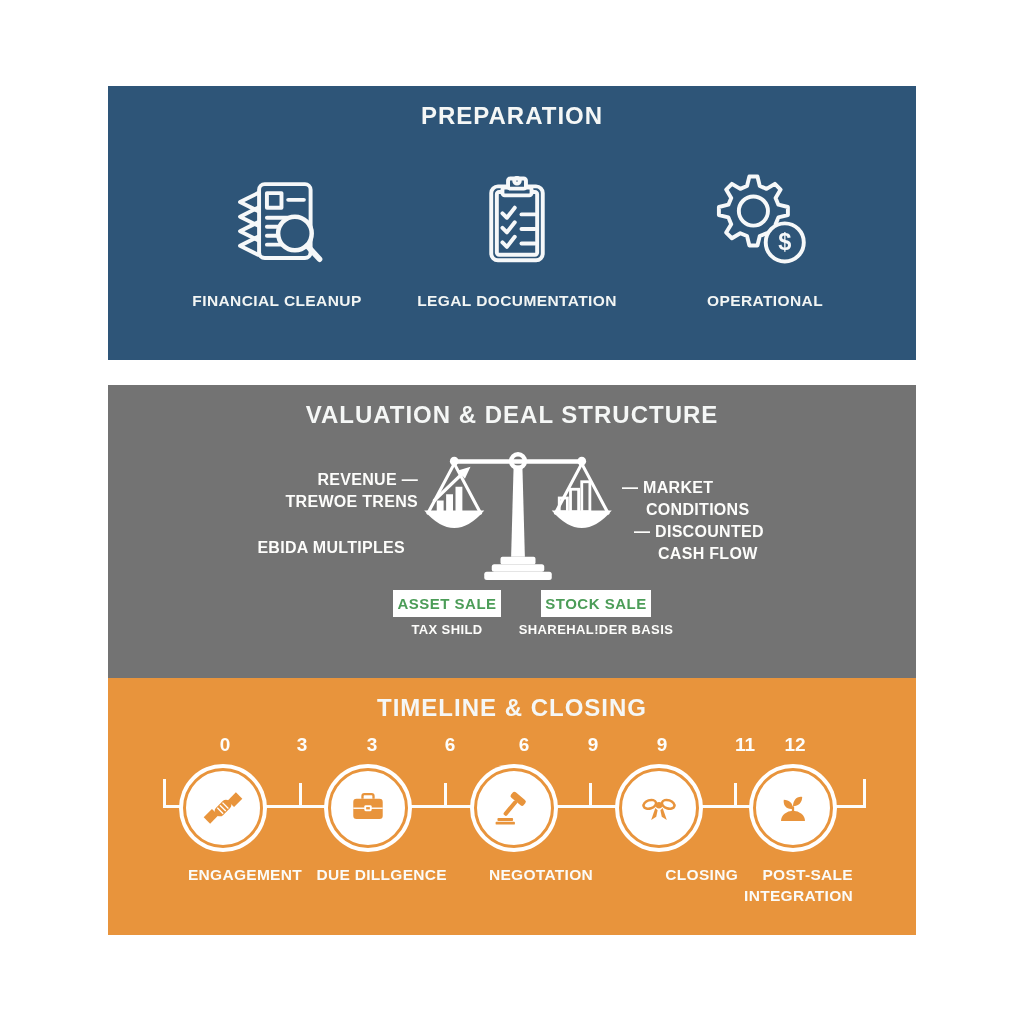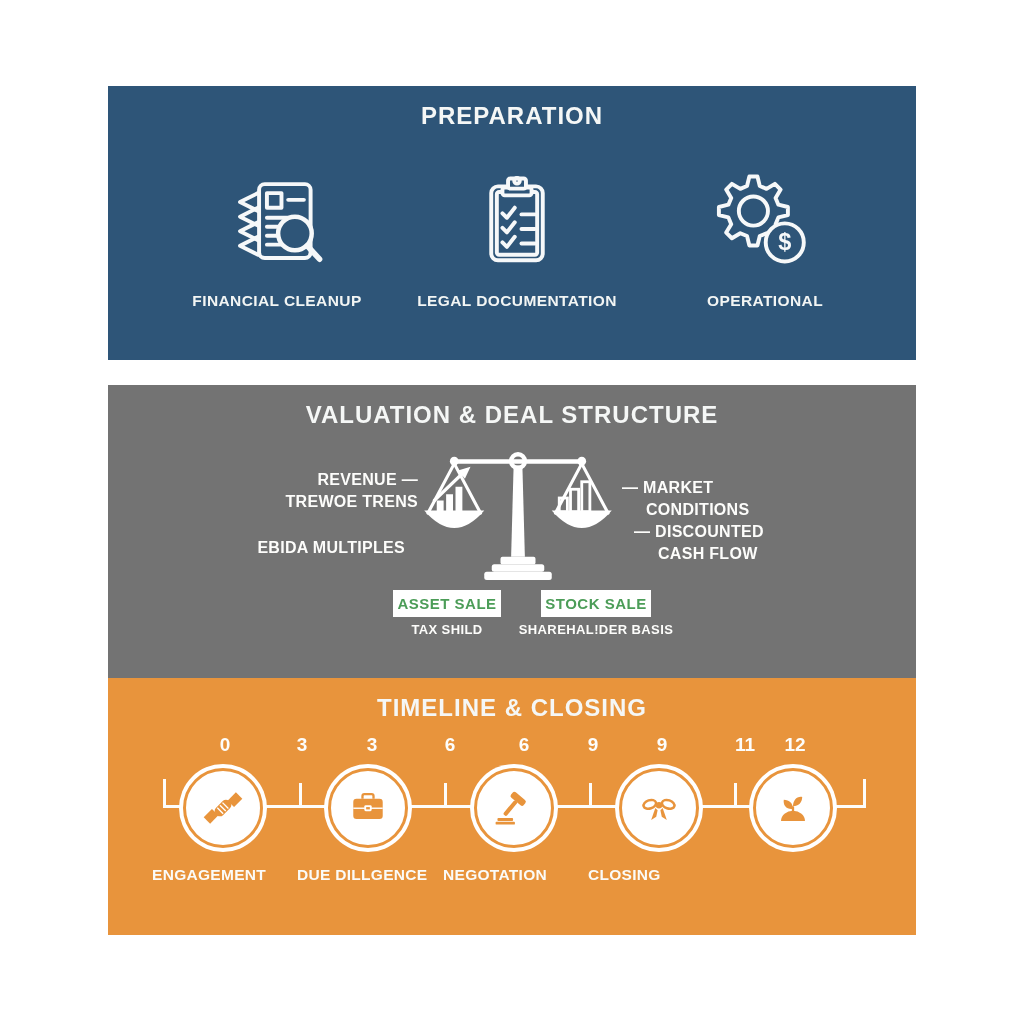--- a/index.html
+++ b/index.html
@@ -30,21 +30,21 @@
   
   .tl-num{position:absolute;top:56px;width:44px;text-align:center;color:#fdfdfb;
           font-size:19px;font-weight:600;}
   .tl-axis{position:absolute;top:127px;left:55px;width:703px;height:3px;background:#fdfdfb;}
   .tl-endtick{position:absolute;top:101px;width:3px;height:27px;background:#fdfdfb;}
   .tl-midtick{position:absolute;top:105px;width:3px;height:23px;background:#fdfdfb;}
   .ms-circle{position:absolute;top:90px;width:74px;height:74px;border-radius:50%;
              background:#ffffff;border:3px solid #e8943c;box-shadow:0 0 0 4px #ffffff;
              display:flex;align-items:center;justify-content:center;}
   .ms-circle svg{width:46px;height:46px;}
-  .ms-label{position:absolute;top:186px;text-align:left;color:#fbfbf8;
+  .ms-label{position:absolute;top:186px;text-align:right;color:#fbfbf8;
             font-size:15.5px;font-weight:700;letter-spacing:.3px;line-height:21px;}
   .ico-stroke{stroke:#f6f8f9;stroke-width:3.5;fill:none;stroke-linecap:round;stroke-linejoin:round;}
 </style>
 </head>
 <body>
 
 <div class="canvas">
 
   <div class="band band-blue">
     <div class="band-title">PREPARATION</div>
@@ -235,15 +235,16 @@
           <path d="M50,52 C36,54 28,44 30,32 C42,32 50,40 50,52 Z"></path>
           <path d="M50,46 C50,34 58,24 70,26 C70,38 62,46 50,46 Z"></path>
         </g>
       </svg>
     </div>
 
     <div class="ms-label" style="left:44px;width:150px;">ENGAGEMENT</div>
     <div class="ms-label" style="left:189px;width:150px;">DUE DILLGENCE</div>
     <div class="ms-label" style="left:335px;width:150px;">NEGOTATION</div>
     <div class="ms-label" style="left:480px;width:150px;">CLOSING</div>
+    <div class="ms-label" style="left:633px;width:112px;">POST-SALE INTEGRATION</div>
   </div>
 
 </div>
 
 </body></html>

